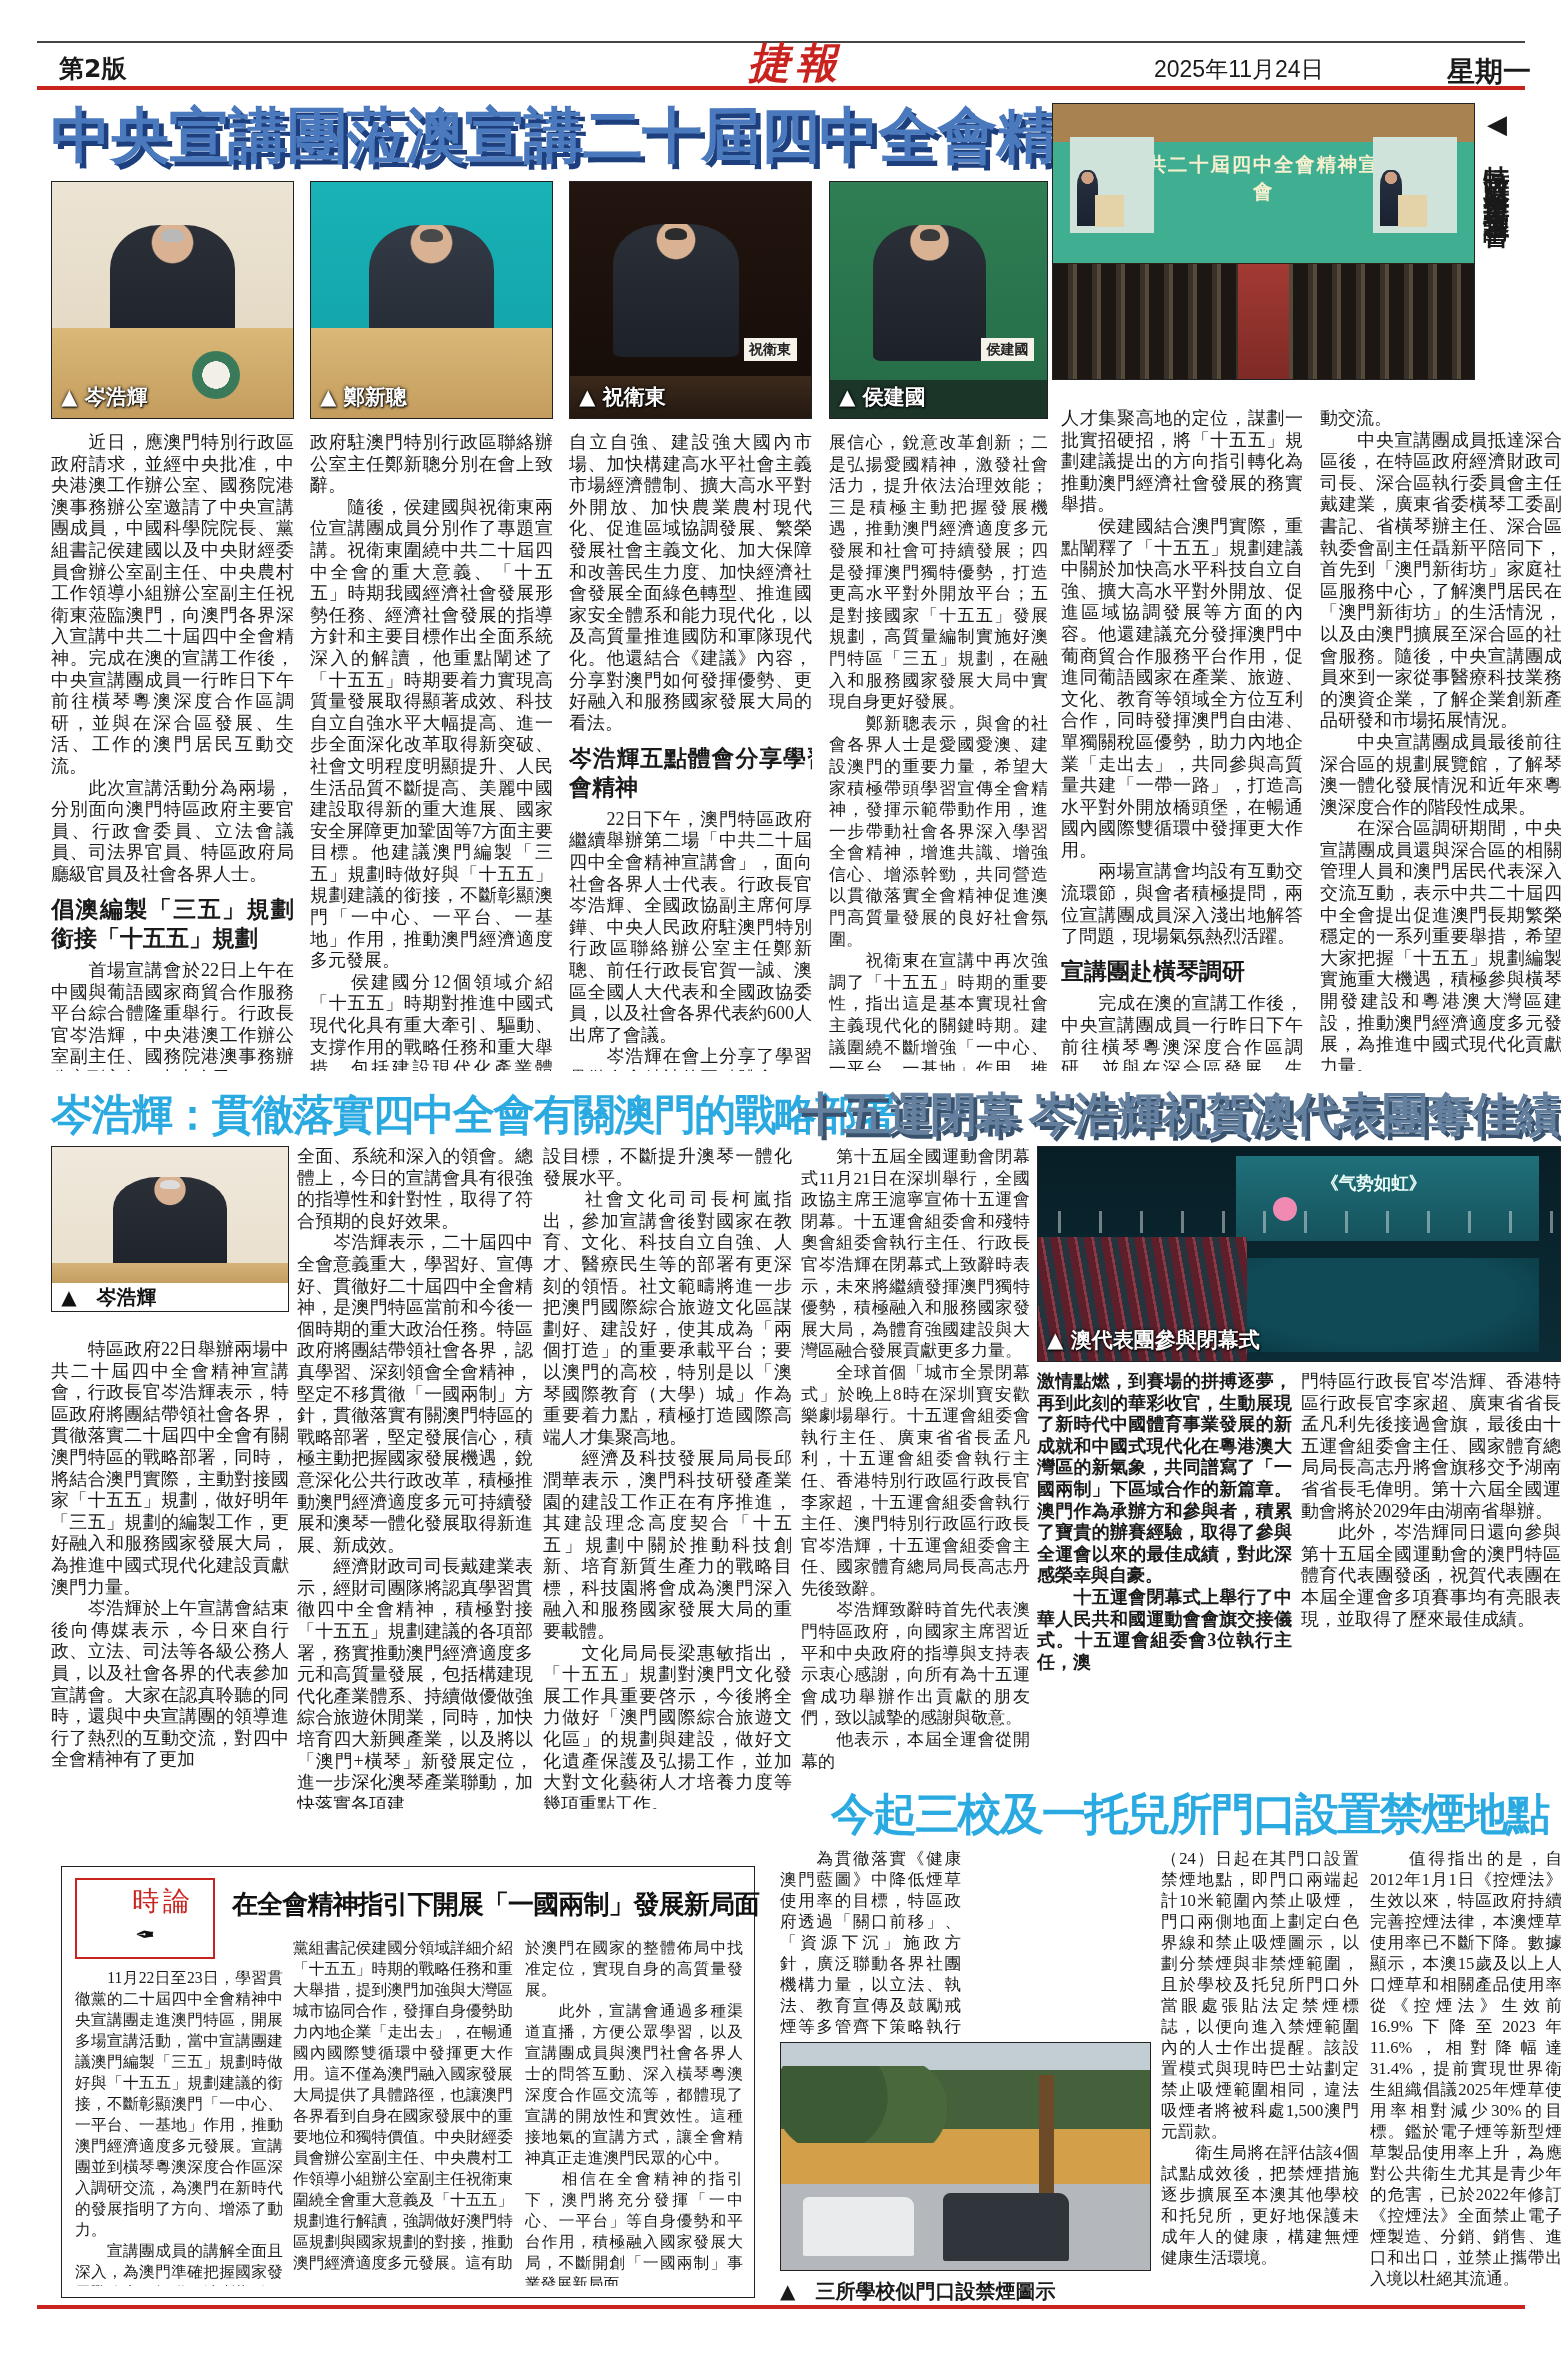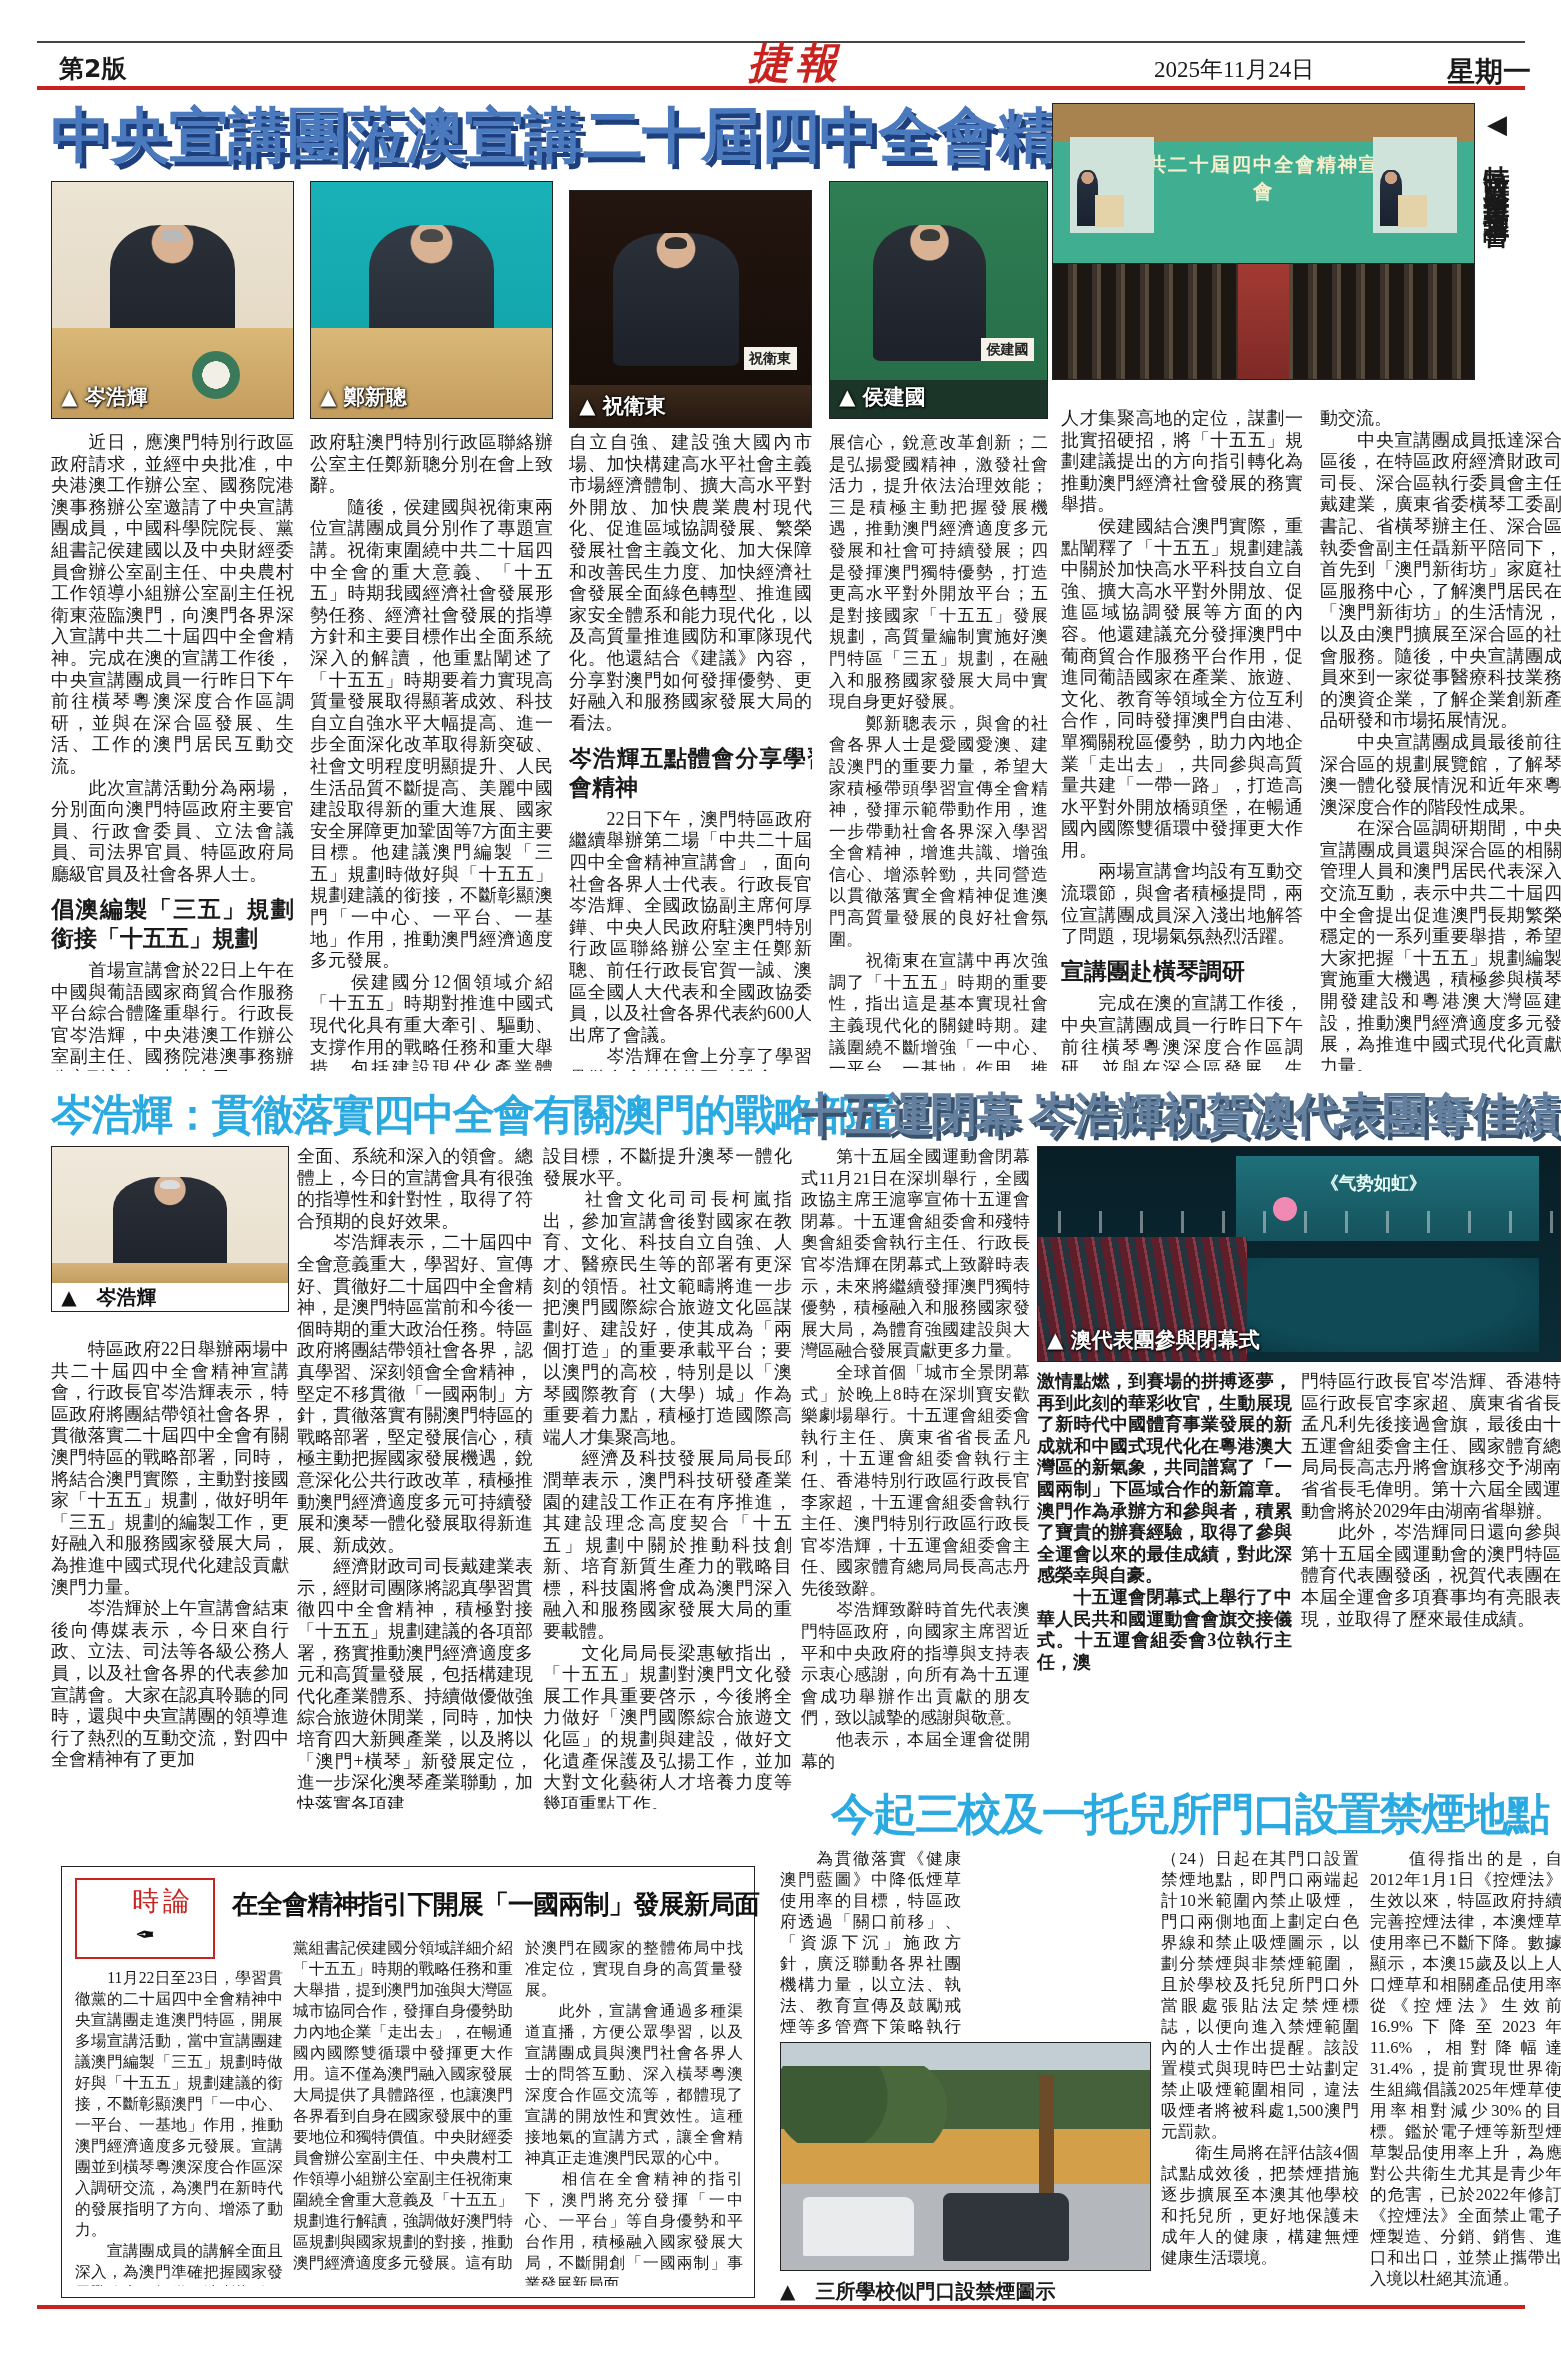--- a/index.html
+++ b/index.html
@@ -4,21 +4,21 @@
 <style>
   html,body{margin:0;padding:0;background:#888;}
   #page{position:relative;width:1562px;height:2363px;background:#fff;overflow:hidden;
         font-family:"Liberation Serif",serif;color:#1a1a1a;}
   .abs{position:absolute;}
   .hairline{background:#444;height:1.8px;}
   .redrule{background:#c8231e;height:3.7px;}
   .edition{font-family:"DejaVu Sans",sans-serif;font-size:25px;font-weight:bold;}
   .masthead{font-family:"Liberation Serif",serif;font-style:italic;font-weight:bold;
             font-size:42px;color:#c8231e;letter-spacing:5.5px;}
-  .dateline{font-family:Liberation Serif, serif;font-size:23px;}
+  .dateline{font-family:Liberation Sans, sans-serif;font-size:23px;}
   .weekday{font-family:"DejaVu Sans",sans-serif;font-size:28px;font-weight:bold;}
   .main-headline{font-family:"Liberation Serif",serif;font-weight:bold;font-size:60px;
        color:#4b79bd;text-shadow:4.6px 4.6px 0 #1d3f7e;white-space:nowrap;letter-spacing:-0.9px;}
   .cyan-headline{font-family:"DejaVu Sans",sans-serif;font-weight:bold;color:#2baae2;
        white-space:nowrap;}
   .steel-headline{font-family:"Liberation Serif",serif;font-weight:bold;color:#64809e;
        text-shadow:3.7px 3.7px 0 #39536f;white-space:nowrap;}
   .col{text-align:justify;overflow:hidden;}
   .col p,.col span{margin:0;}
   .prel{display:block;white-space:pre-line;}
@@ -89,21 +89,21 @@
     <span class="abs" style="left:58%;bottom:8%;width:48px;height:48px;border-radius:50%;background:radial-gradient(circle,#f2efe6 0 40%,#3a7a5a 41% 100%);"></span>
     <span class="pcap">▲ 岑浩輝</span>
   </div>
   <div class="abs photo" style="left:310px;top:181px;width:243px;height:238px;background:linear-gradient(#19b2b6,#0fa0a6);">
     <span class="figure" style="background:radial-gradient(circle at 50% 12%, #d8b293 0 14%, transparent 15%),linear-gradient(#333b46,#222831);">
         <span class="hair" style="background:#4a4a4a;"></span>
       </span>
       <span class="lectern"></span>
     <span class="pcap">▲ 鄭新聰</span>
   </div>
-  <div class="abs photo" style="left:569px;top:190px;width:243px;height:238px;background:linear-gradient(#23150f,#140c08);text-align:center;">
+  <div class="abs photo" style="left:569px;top:181px;width:243px;height:238px;background:linear-gradient(#23150f,#140c08);text-align:center;">
     <span class="figure" style="left:18%;bottom:26%;height:56%;">
         <span class="hair" style="background:#2c2c2c;"></span>
       </span>
     <span class="namecard">祝衛東</span>
     <span class="abs" style="left:0;bottom:0;width:100%;height:18%;background:linear-gradient(#3c2a1c,#241810);"></span>
     <span class="pcap">▲ 祝衛東</span>
   </div>
   <div class="abs photo" style="left:829px;top:181px;width:219px;height:238px;background:linear-gradient(#2f7e54,#256b46);">
     <span class="figure" style="left:20%;bottom:24%;height:58%;">
         <span class="hair" style="background:#3a3a3a;"></span>

